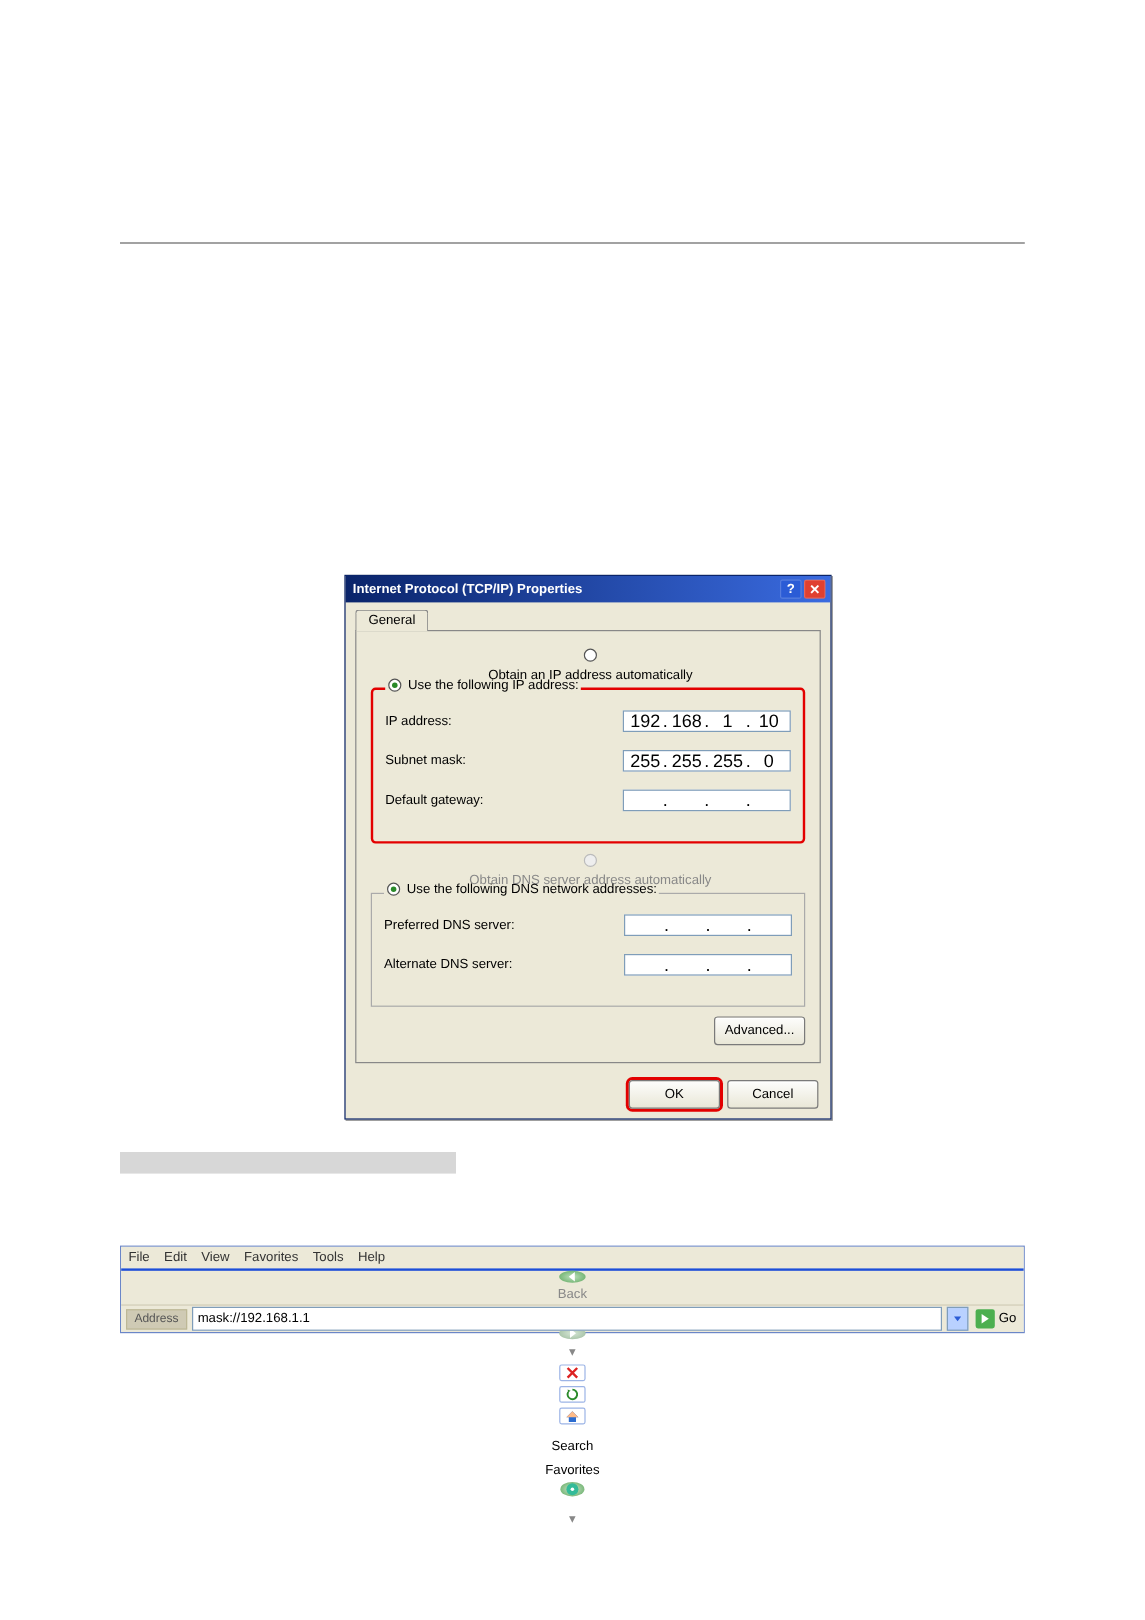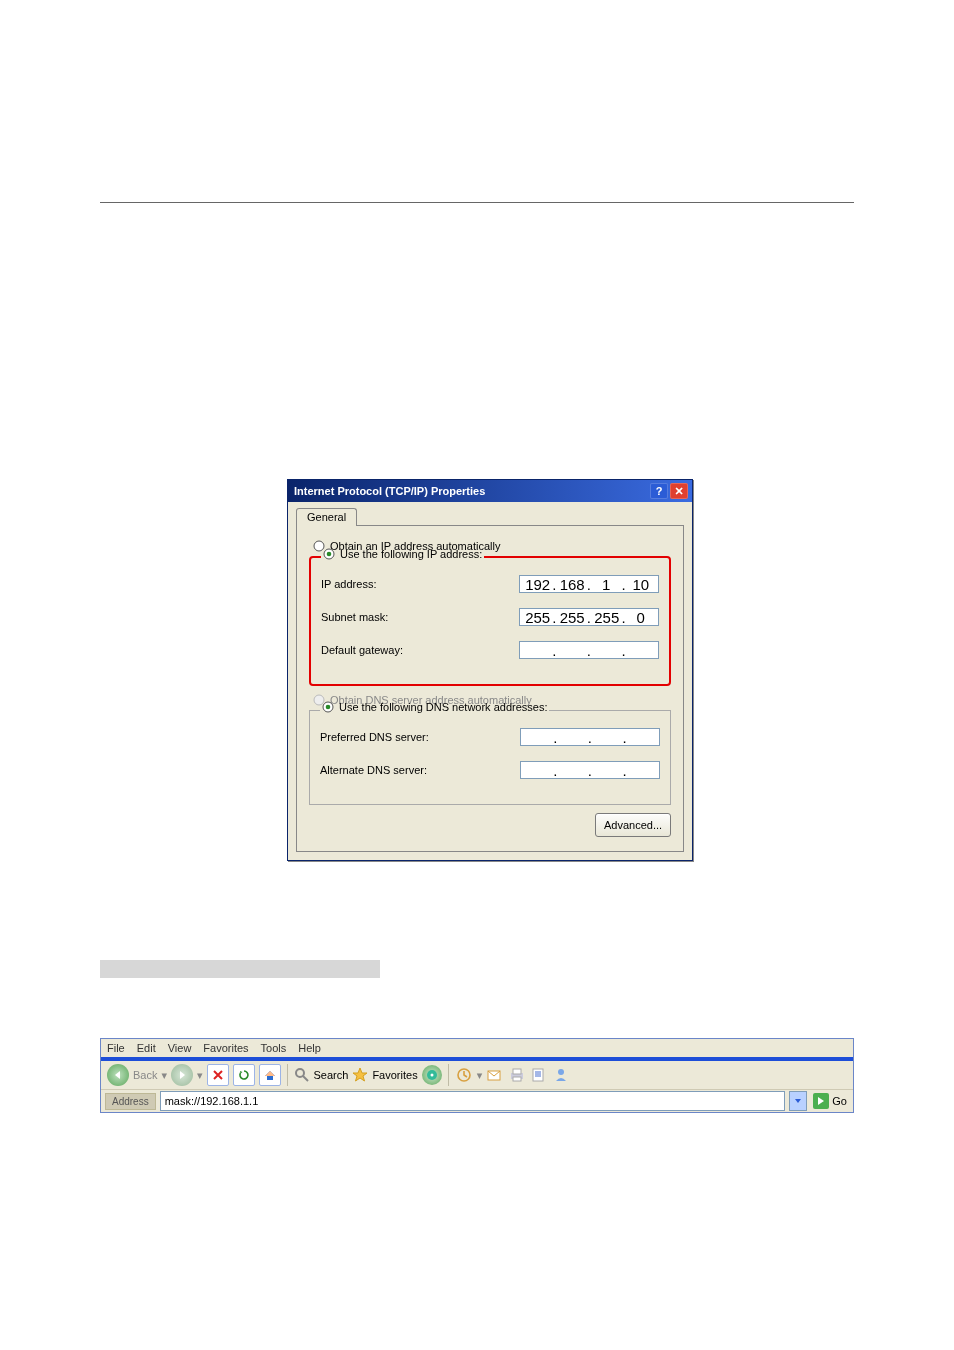--- a/index.html
+++ b/index.html
@@ -90,20 +90,21 @@
     font-size: 11px;
     line-height: 1.25;
     margin-bottom: 10px;
   }
 
   .radio-row {
     display: flex;
     align-items: center;
     gap: 5px;
     margin: 4px 0 4px 4px;
+    flex-direction: column;
   }
   .radio-row.disabled { color: #888; }
   .radio-dot {
     width: 12px; height: 12px;
   }
 
   
   .group {
     border: 1px solid #aaa;
     padding: 8px 10px 10px 10px;
@@ -230,25 +231,26 @@
     background: #ece9d8;
     display: flex;
     align-items: center;
     gap: 12px;
     padding: 0 6px;
     color: #333;
   }
   .ie-tool {
     height: 28px;
     background: #ece9d8;
-    border-top: 4px solid #1d4ed8;
+    border-top: 2px solid #1d4ed8;
     display: flex;
     align-items: center;
     gap: 4px;
-    padding: 0 6px;
+    padding: 0 19px;
+    flex-direction: column;
   }
   .ie-tool .circ {
     width: 22px; height: 22px;
     border-radius: 50%;
     display: flex;
     align-items: center;
     justify-content: center;
   }
   .ie-tool .sq {
     width: 20px; height: 20px;
@@ -427,20 +429,24 @@
             </div>
           </div>
         </div>
 
         <div class="adv-row">
           <div class="xpbtn">Advanced...</div>
         </div>
       </div>
     </div>
 
+    <div class="btnrow">
+      <div class="xpbtn highlight">OK</div>
+      <div class="xpbtn">Cancel</div>
+    </div>
   </div>
 
   <div class="greybar"></div>
 
   <div class="ie">
 
     <div class="ie-menu">
       <span>File</span>
       <span>Edit</span>
       <span>View</span>

